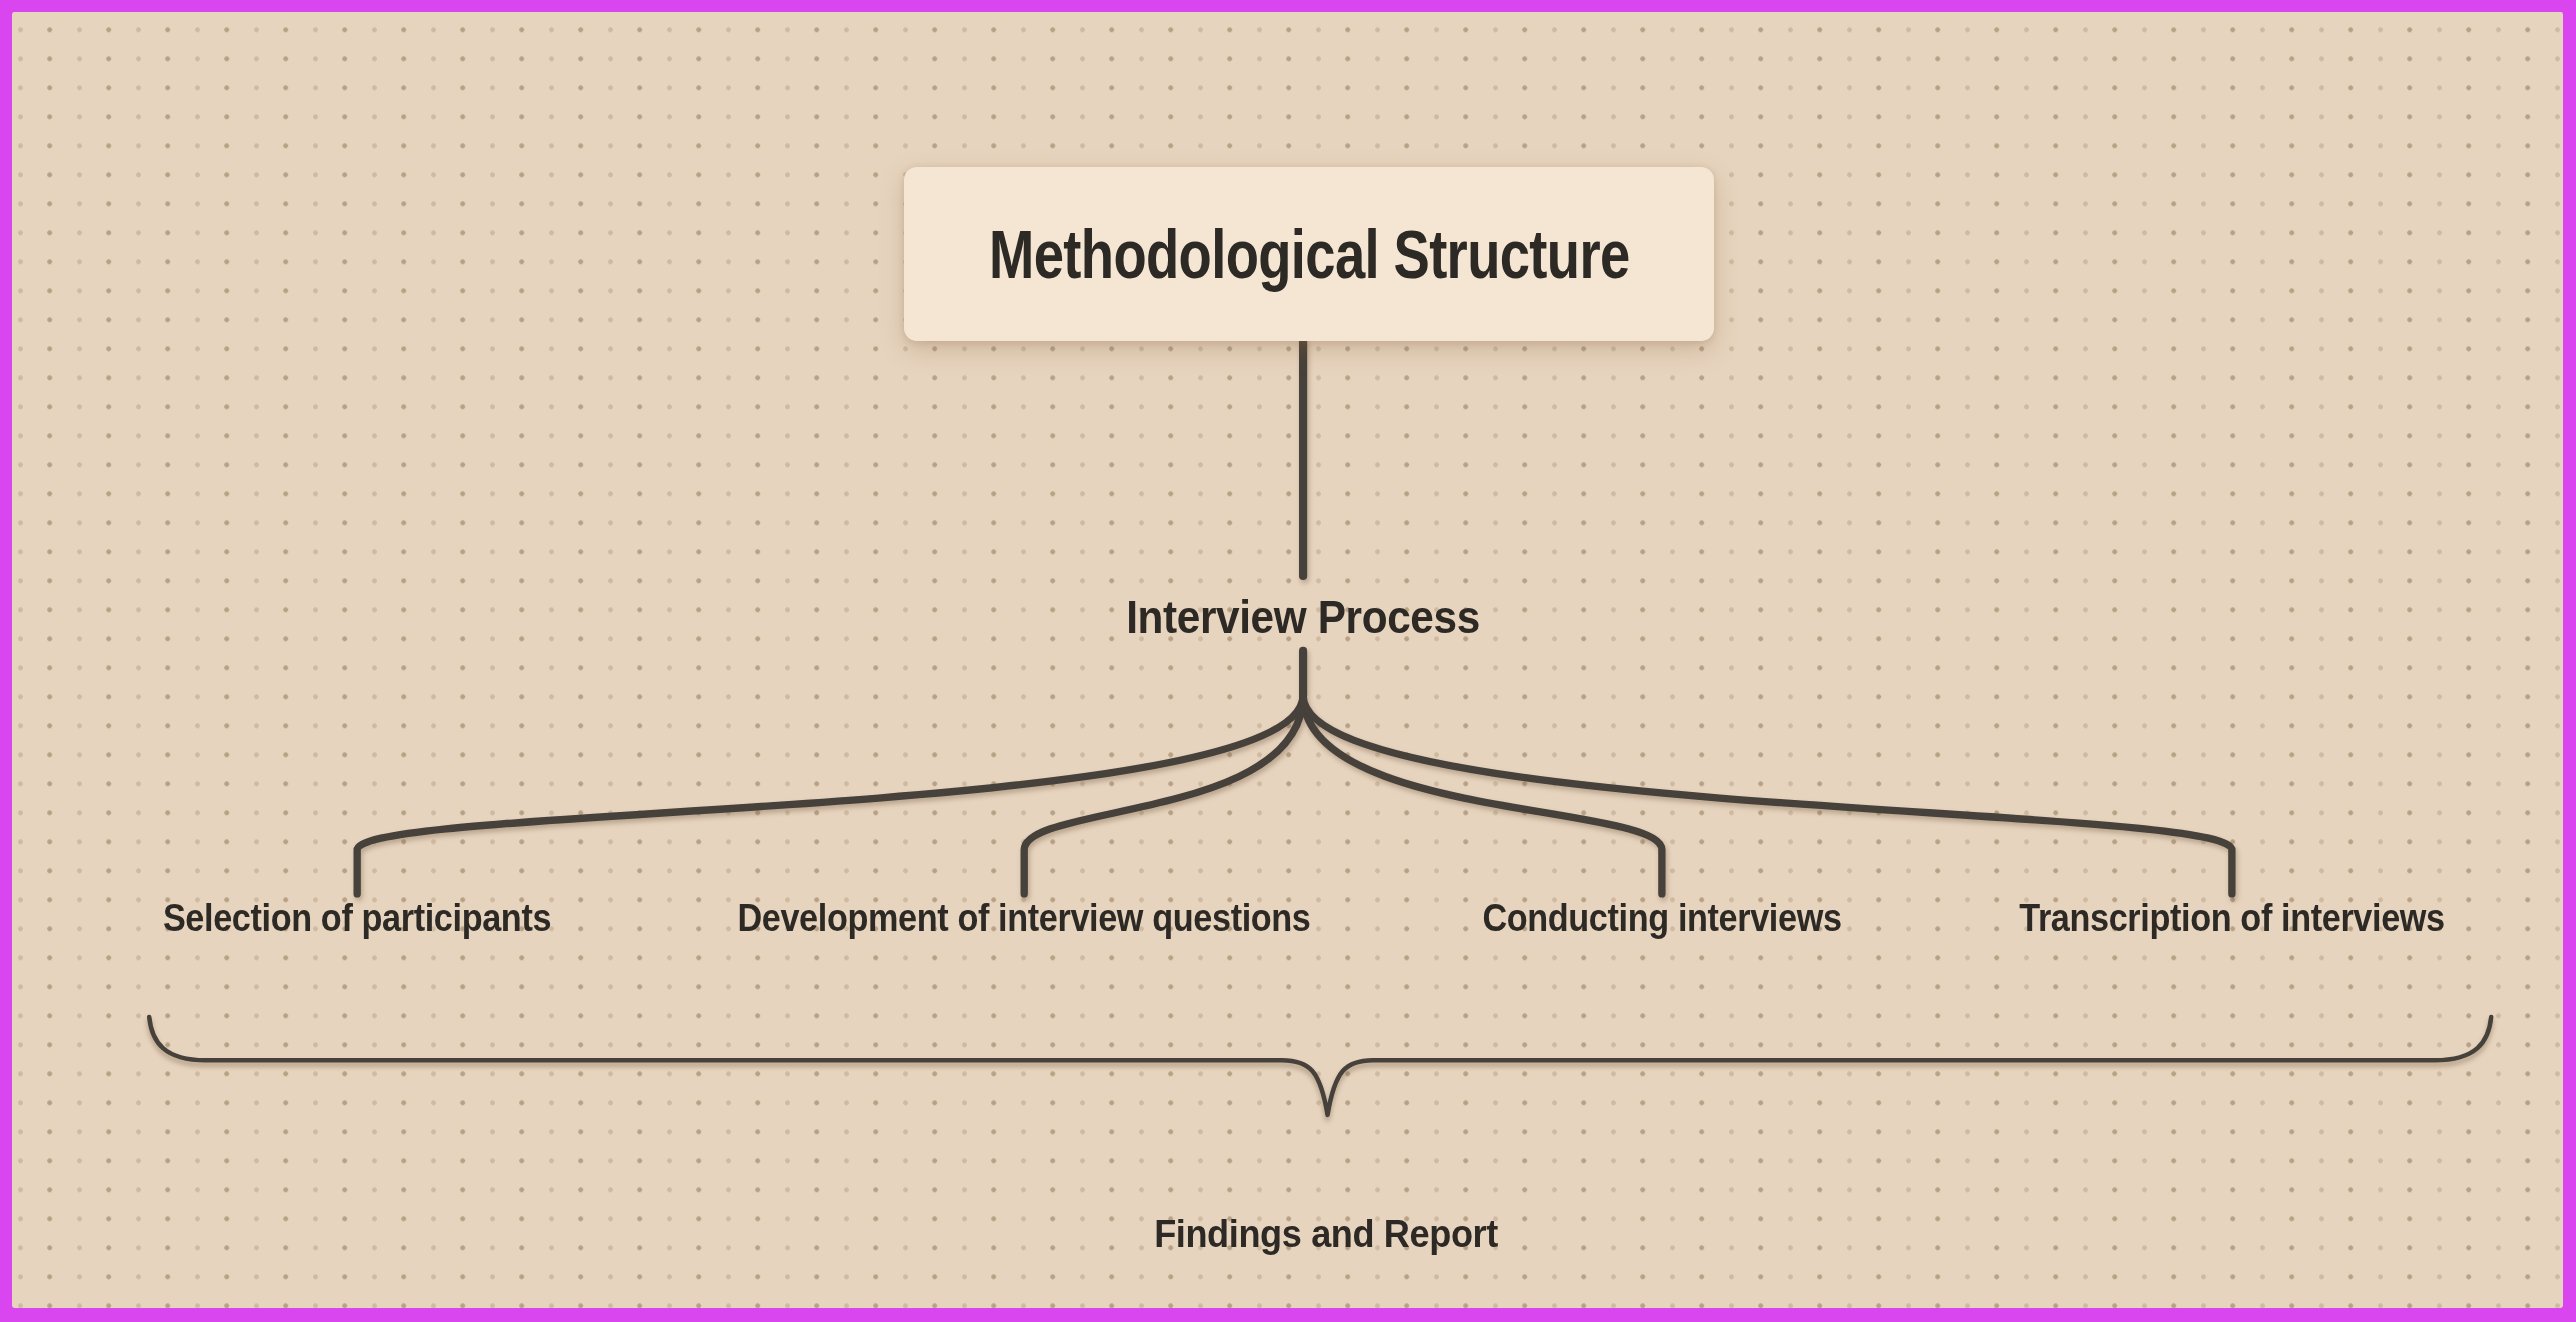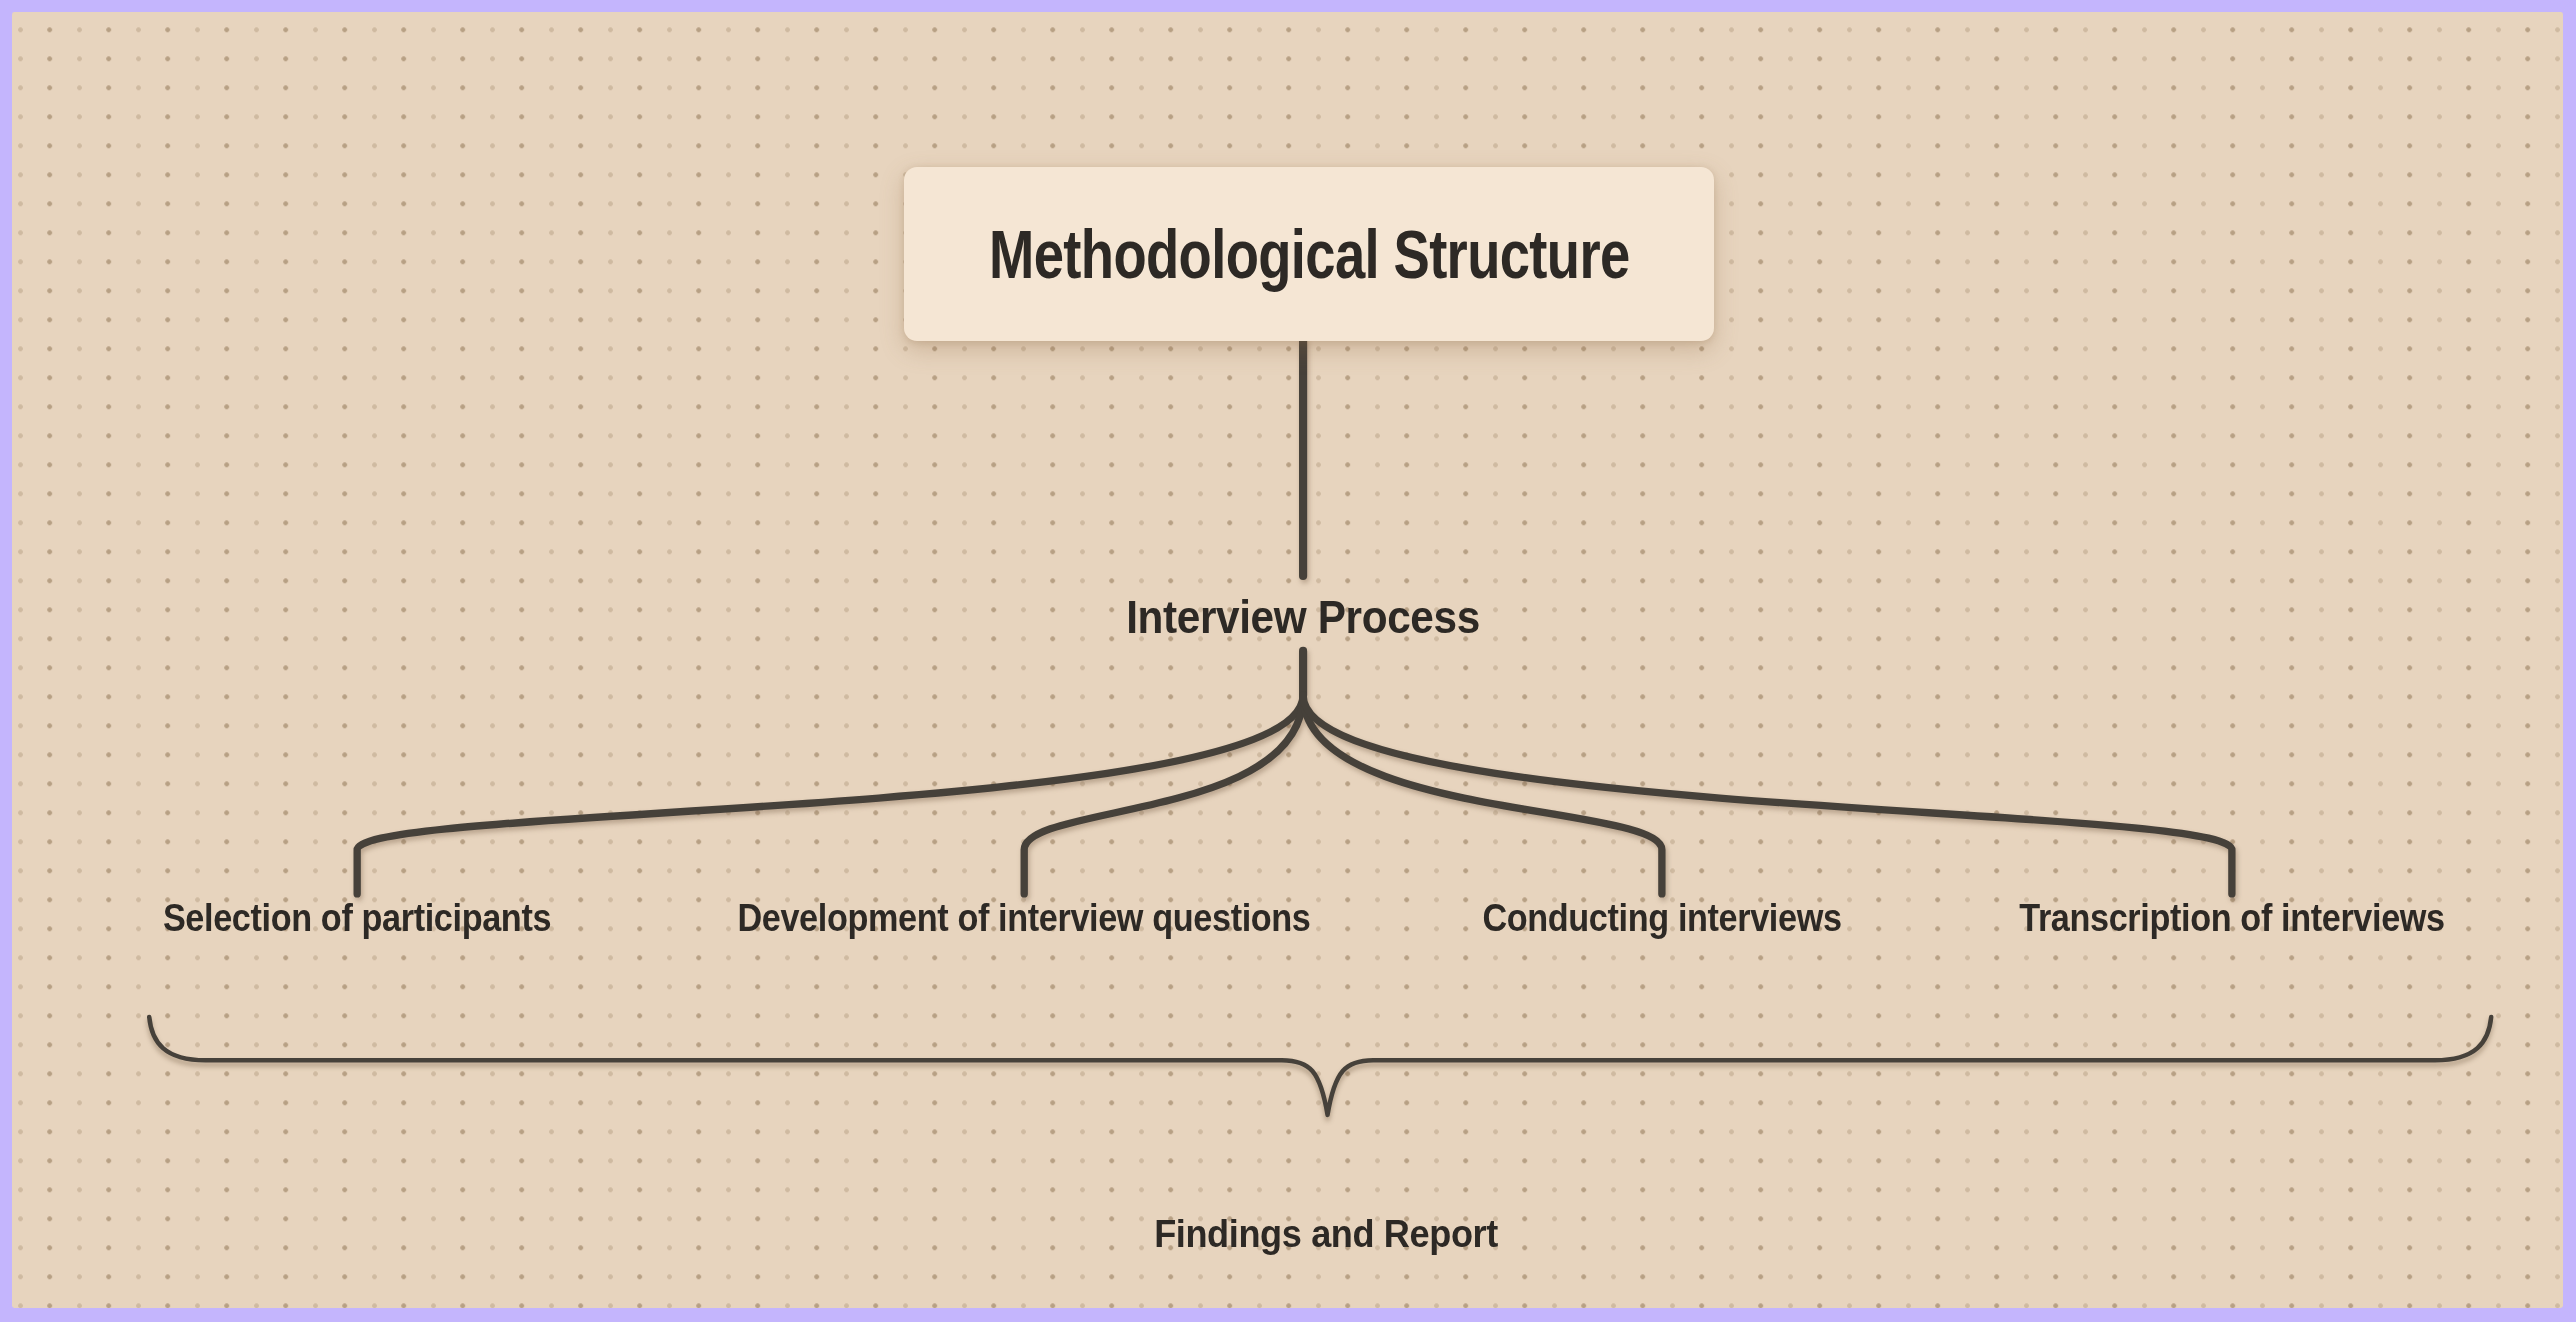--- a/index.html
+++ b/index.html
@@ -7,21 +7,21 @@
     padding: 0;
     width: 2576px;
     height: 1323px;
     overflow: hidden;
     background: #ffffff;
     font-family: "Liberation Sans", "DejaVu Sans", sans-serif;
   }
   .frame {
     position: absolute;
     inset: 0;
-    background: #c4b5fd;
+    background: #d946ef;
     text-decoration: underline;
   }
   
   .canvas {
     position: absolute;
     left: 12.2px;
     top: 12.2px;
     right: 13px;
     bottom: 14px;
     background-color: #e7d4be;

